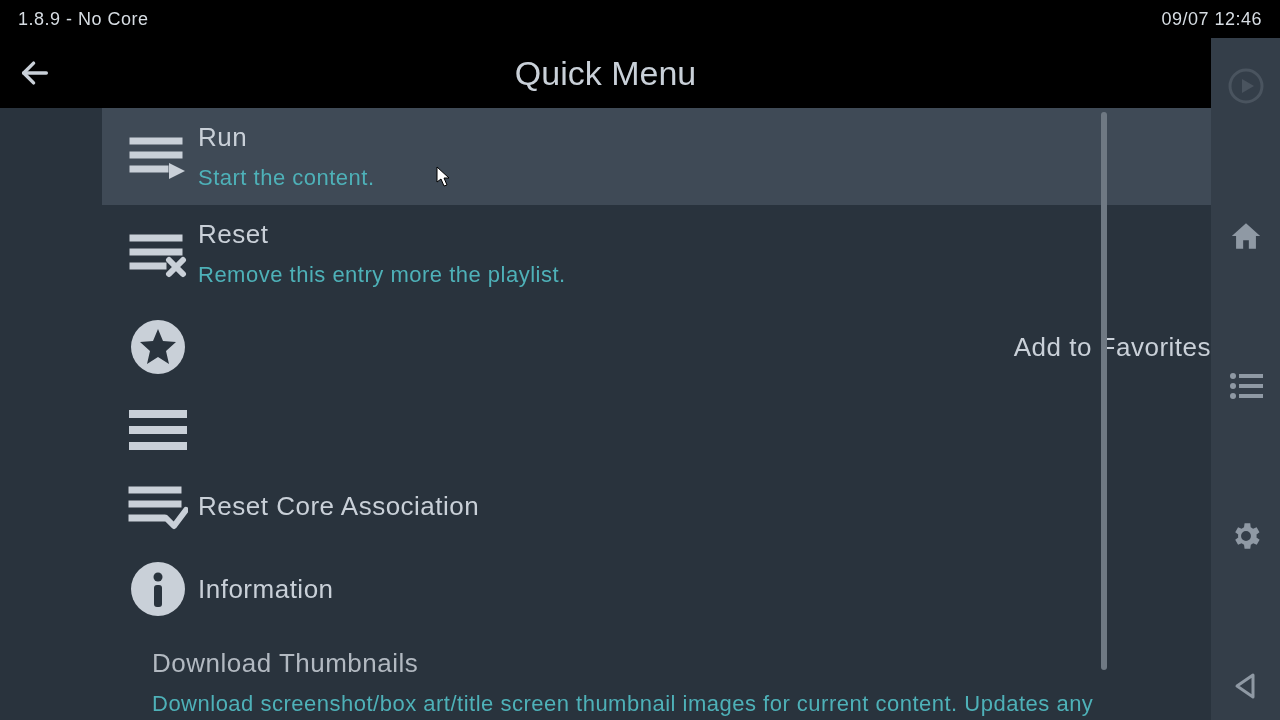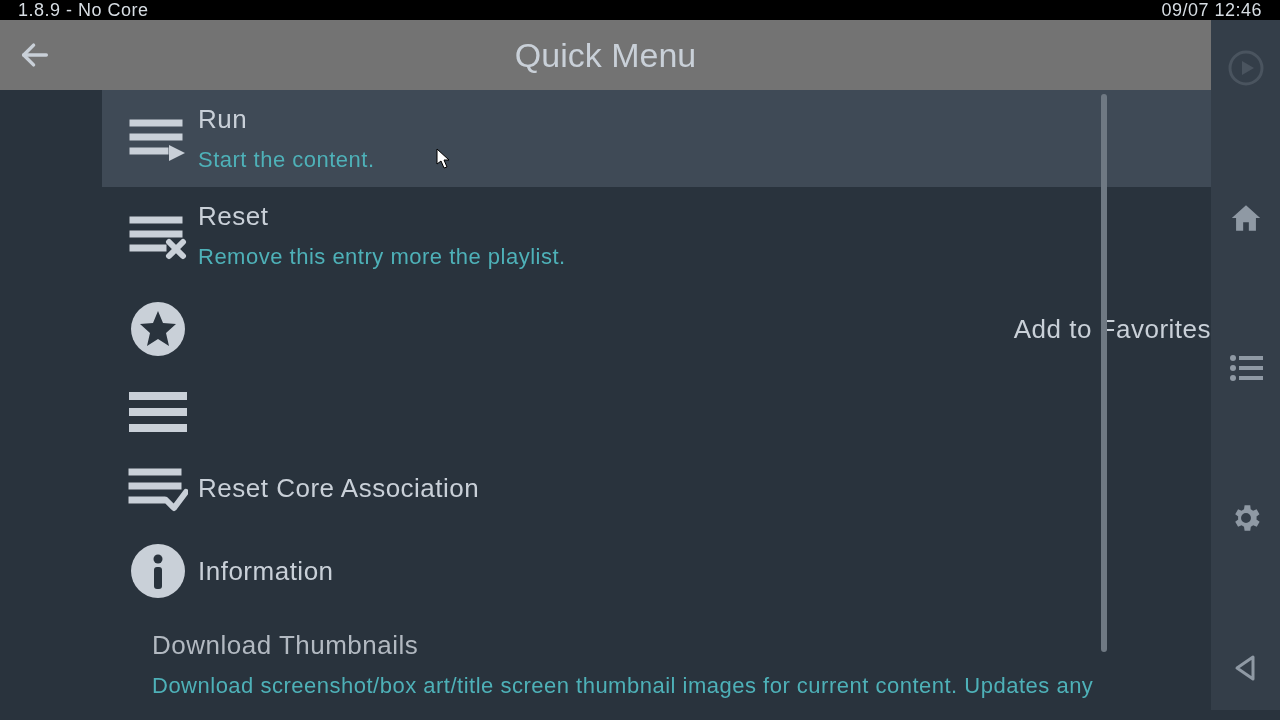--- a/index.html
+++ b/index.html
@@ -5,21 +5,21 @@
   * { margin: 0; padding: 0; box-sizing: border-box; }
   html, body {
     width: 1280px;
     height: 720px;
     overflow: hidden;
     font-family: "Segoe UI", Arial, sans-serif;
     background: #29333d;
     color: #c9d0d8;
   }
   .status-bar {
-    height: 20px;
+    height: 38px;
     background: #000;
     color: #d7dde3;
     display: flex;
     justify-content: space-between;
     align-items: center;
     padding: 0 18px;
     font-size: 18px;
     letter-spacing: 0.5px;
   }
   .main-row {
@@ -29,21 +29,21 @@
   }
   .content-col {
     width: 1211px;
     height: 100%;
     display: flex;
     flex-direction: column;
     background: #29333d;
   }
   .titlebar {
     height: 70px;
-    background: #737373;
+    background: #000000;
     display: flex;
     align-items: center;
     color: #c9d0d8;
     position: relative;
   }
   .back-btn {
     width: 70px;
     height: 70px;
     display: flex;
     align-items: center;

